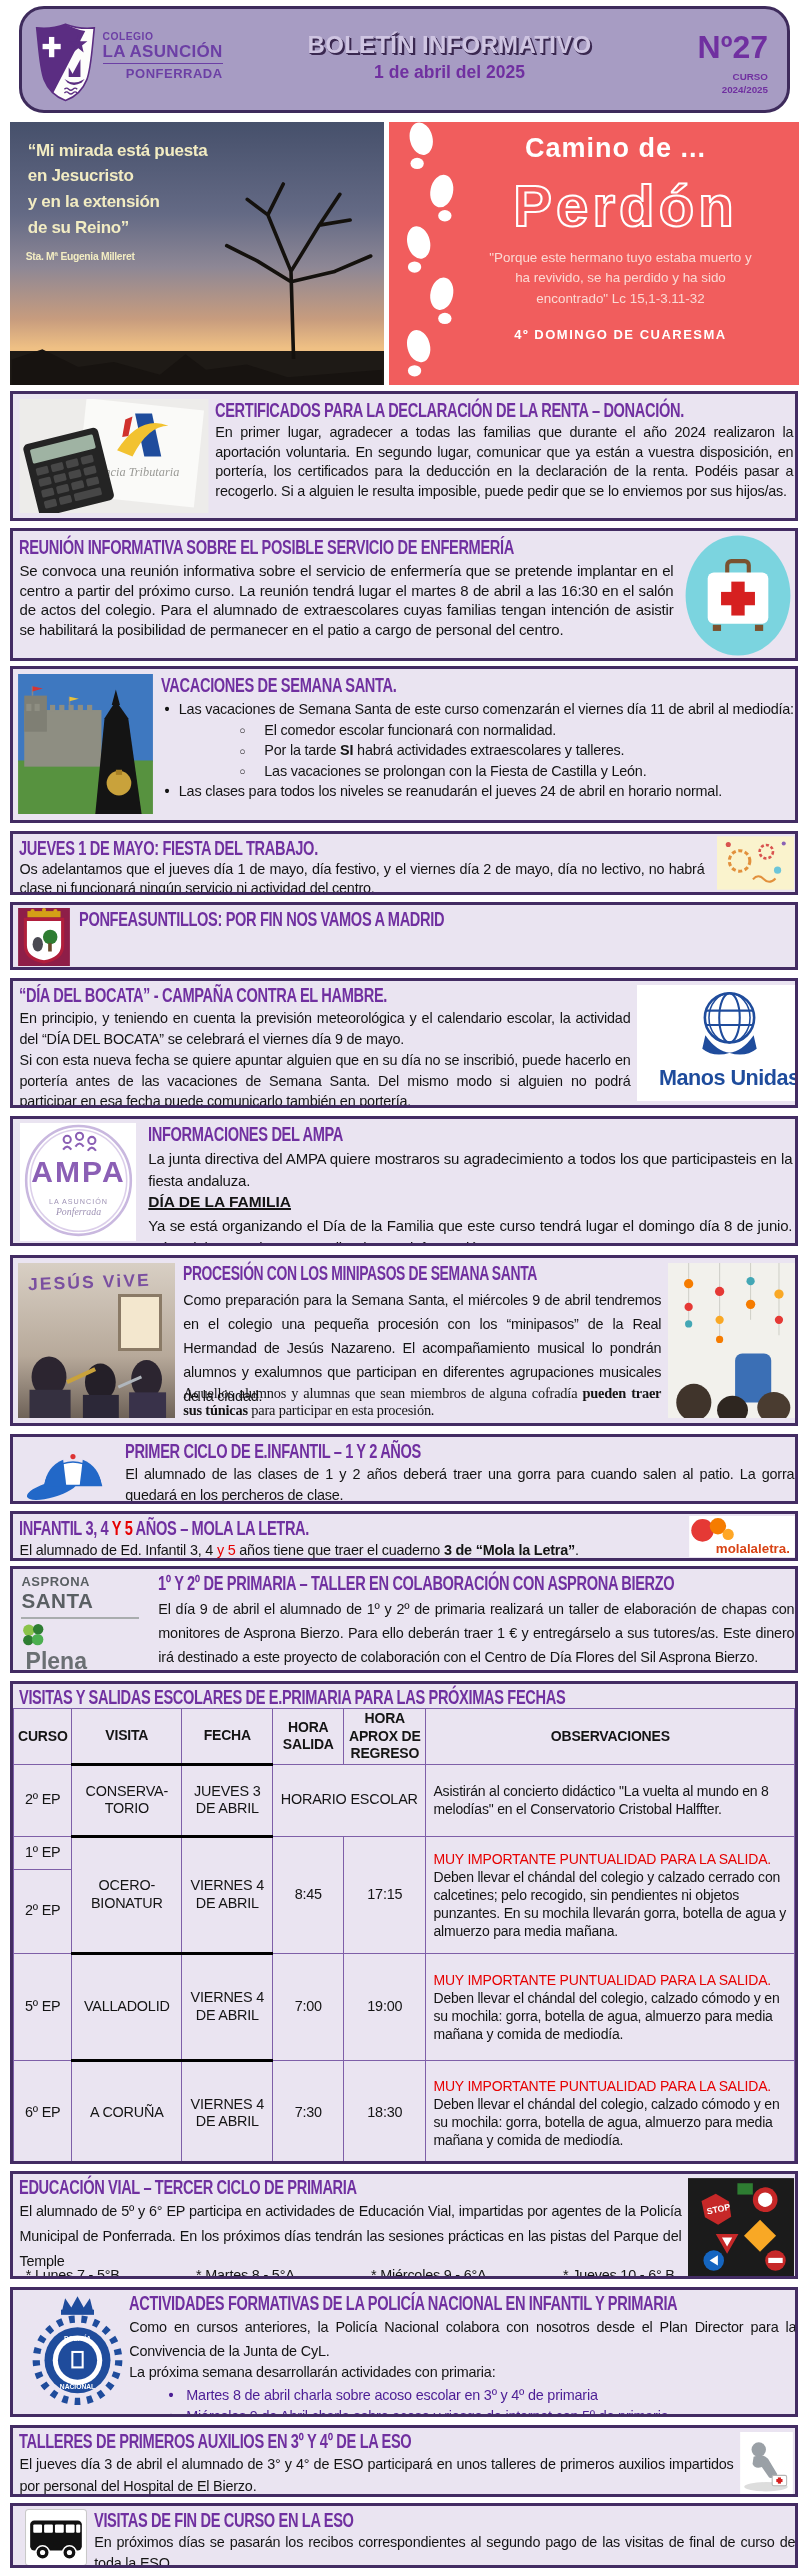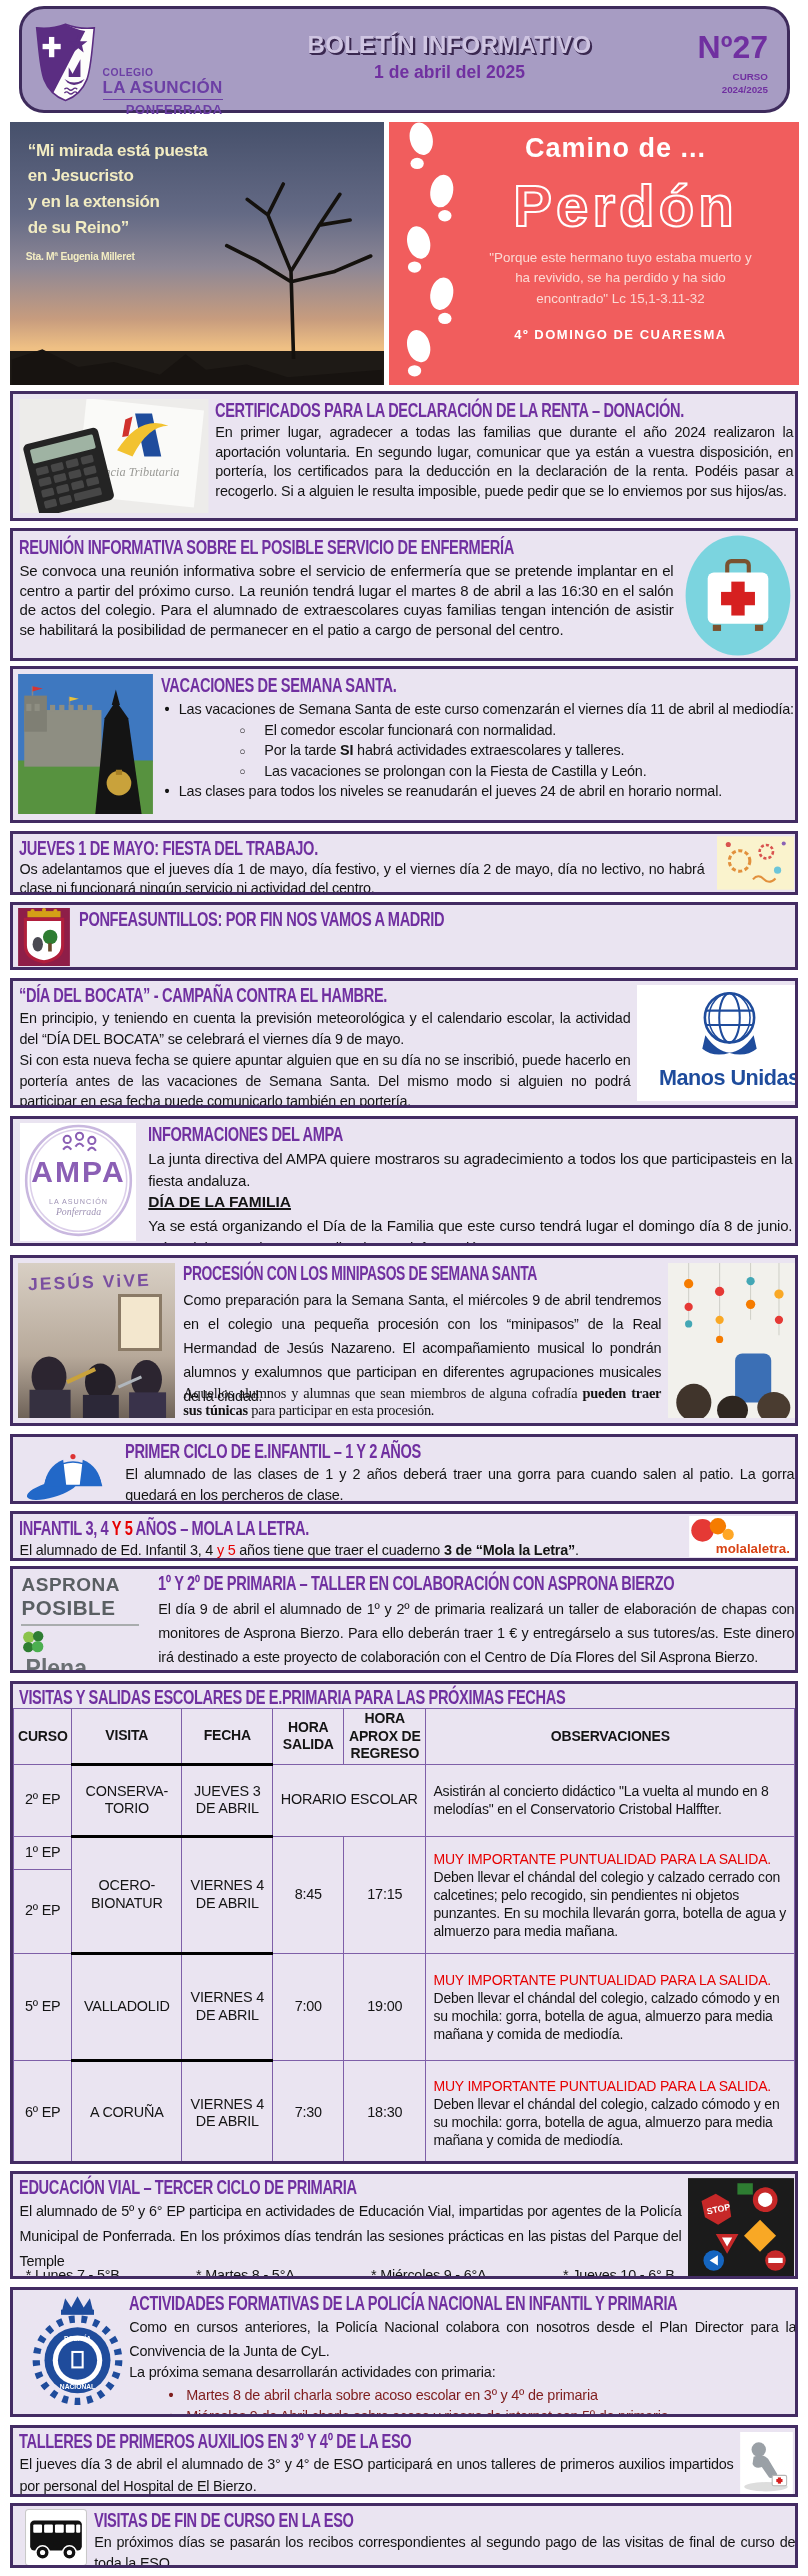--- a/index.html
+++ b/index.html
@@ -36,21 +36,21 @@
     <path d="M60 4 C42 11 22 13 6 11 C10 48 12 88 20 108 C24 119 30 127 37 133 L97 17 C84 15 71 9 60 4 Z" fill="#5B2D82"></path>
     <rect x="29" y="28" width="10" height="38" fill="#fff"></rect>
     <rect x="17" y="41" width="34" height="10" fill="#fff"></rect>
     <polygon points="84,24 88,36 101,36 91,44 94,57 84,49 74,57 77,44 67,36 80,36" fill="#5B2D82"></polygon>
     <path d="M70 103 L88 70 L88 103 Z" fill="#5B2D82"></path>
     <path d="M66 103 L66 85 L77 103 Z" fill="#5B2D82"></path>
     <path d="M58 107 Q75 120 96 107 L90 114 Q75 122 64 114 Z" fill="#5B2D82"></path>
     <path d="M58 126 q4 -4 8 0 q4 4 8 0 q4 -4 8 0" stroke="#5B2D82" stroke-width="2.5" fill="none"></path>
     <path d="M58 133 q4 -4 8 0 q4 4 8 0 q4 -4 8 0" stroke="#5B2D82" stroke-width="2.5" fill="none"></path>
   </svg>
-  <div class="abs" style="left:81px; top:21.6px; color:#6C3FA5; font-weight:bold;margin-top:36px;">
+  <div class="abs" style="left:81px; top:21.6px; color:#6C3FA5; font-weight:bold;">
     <div style="font-size:10.3px; letter-spacing:0.5px;">COLEGIO</div>
     <div style="font-size:17px; letter-spacing:0.3px; border-bottom:1.5px solid #6C3FA5; padding-bottom:1.5px;">LA ASUNCIÓN</div>
     <div style="font-size:13px; letter-spacing:0.5px; text-align:right; margin-top:2.1px;">PONFERRADA</div>
   </div>
   <div class="abs" style="left:222px; top:21.6px; width:412px; text-align:center; font-weight:bold; font-size:24px; letter-spacing:0.3px; color:#CFC5E2; text-shadow:2.1px 2.1px 0 #3A2850, 0.5px 0.5px 0 #3A2850;">BOLETÍN INFORMATIVO</div>
   <div class="abs" style="left:222px; top:53px; width:412px; text-align:center; font-weight:bold; font-size:17.5px; color:#7030A0;">1 de abril del 2025</div>
   <div class="abs" style="right:18.5px; top:19.6px; text-align:right; color:#7030A0; font-weight:bold;">
     <div style="font-size:32px;">Nº27</div>
     <div style="font-size:9.8px; margin-top:5.2px;">CURSO</div>
     <div style="font-size:9.8px; margin-top:2.1px;">2024/2025</div>
@@ -308,22 +308,22 @@
     <rect width="206" height="80" fill="#fff"></rect>
     <circle cx="26" cy="28" r="22" fill="#E53935"></circle>
     <circle cx="56" cy="20" r="16" fill="#F57C00"></circle>
     <circle cx="76" cy="36" r="11" fill="#FFA726"></circle>
     <text x="52" y="72" font-size="26" font-weight="bold" fill="#D84315">molalaletra.</text>
   </svg>
 </div>
 
 <div class="sec" style="top:1566px; height:107px;">
   <div class="abs" style="left:8.2px; top:5.2px; width:132px; height:93px;">
-    <div style="font-size:19px; font-weight:bold; color:#5A5F63; letter-spacing:0.5px;">ASPRONA</div>
-    <div style="font-size:20.6px; font-weight:bold; color:#5A5F63; letter-spacing:0.5px;">POSIBLE</div>
+    <div style="font-size:13px; font-weight:bold; color:#5A5F63; letter-spacing:0.5px;">ASPRONA</div>
+    <div style="font-size:20.6px; font-weight:bold; color:#5A5F63; letter-spacing:0.5px;">SANTA</div>
     <div style="width:118px; height:2.1px; background:#A9ACAE; margin:4.1px 0;"></div>
     <div style="display:flex; align-items:flex-start;flex-direction:column;">
       <svg width="25" height="27" viewBox="0 0 48 52">
         <circle cx="15" cy="14" r="11" fill="#8BC34A"></circle>
         <circle cx="33" cy="12" r="10" fill="#2E7D32"></circle>
         <circle cx="14" cy="33" r="10" fill="#2E7D32"></circle>
         <circle cx="32" cy="32" r="11" fill="#4CAF50"></circle>
       </svg>
       <div style="margin-left:4.1px;">
         <div style="font-size:23px; font-weight:bold; color:#6A6F73; line-height:23px;">Plena</div>
@@ -429,21 +429,21 @@
     <circle cx="96" cy="130" r="48" fill="#fff"></circle>
     <circle cx="96" cy="130" r="38" fill="#1F4C9C"></circle>
     <text x="96" y="92" text-anchor="middle" font-size="13" font-weight="bold" fill="#fff">POLICÍA</text>
     <text x="96" y="186" text-anchor="middle" font-size="13" font-weight="bold" fill="#fff">NACIONAL</text>
     <rect x="84" y="112" width="24" height="34" fill="#fff"></rect>
     <rect x="88" y="116" width="16" height="26" fill="#1F4C9C"></rect>
   </svg>
   <div class="title" style="left:116px; top:1px;">ACTIVIDADES FORMATIVAS DE LA POLICÍA NACIONAL EN INFANTIL Y PRIMARIA</div>
   <div class="bt" style="left:116px; top:25px; width:667px; line-height:24px;">Como en cursos anteriores, la Policía Nacional colabora con nosotros desde el Plan Director para la  Convivencia de la Junta de CyL.</div>
   <div class="bt" style="left:116px; top:73px; width:667px; text-align:left;">La próxima semana desarrollarán actividades con primaria:</div>
-  <div class="abs" style="left:144px; top:95px; width:634px; font-size:14.4px; line-height:20.6px; color:#7f1d1d; letter-spacing:-0.2px;">
+  <div class="abs" style="left:144px; top:95px; width:634px; font-size:14.4px; line-height:20.6px; color:#4c1d95; letter-spacing:-0.2px;">
     <div class="pol-li">Martes 8 de abril charla sobre acoso escolar en 3º y 4º de primaria</div>
     <div class="pol-li">Miércoles 9 de Abril charla sobre acoso y riesgo de internet con 5º de primaria</div>
   </div>
 </div>
 
 <div class="sec" style="top:2425px; height:72px;">
   <div class="title" style="left:6.2px; top:1px;">TALLERES DE PRIMEROS AUXILIOS EN 3º Y 4º DE LA ESO</div>
   <div class="bt" style="left:6.2px; top:26px; width:714px; line-height:21.6px;">El jueves día 3 de abril el alumnado de 3° y 4° de ESO participará en unos talleres de primeros auxilios impartidos por personal del Hospital de El Bierzo.</div>
   <svg class="abs" style="left:727px; top:4.1px;" width="53" height="63" viewBox="0 0 102 122">
     <rect width="102" height="122" fill="#fff"></rect>

